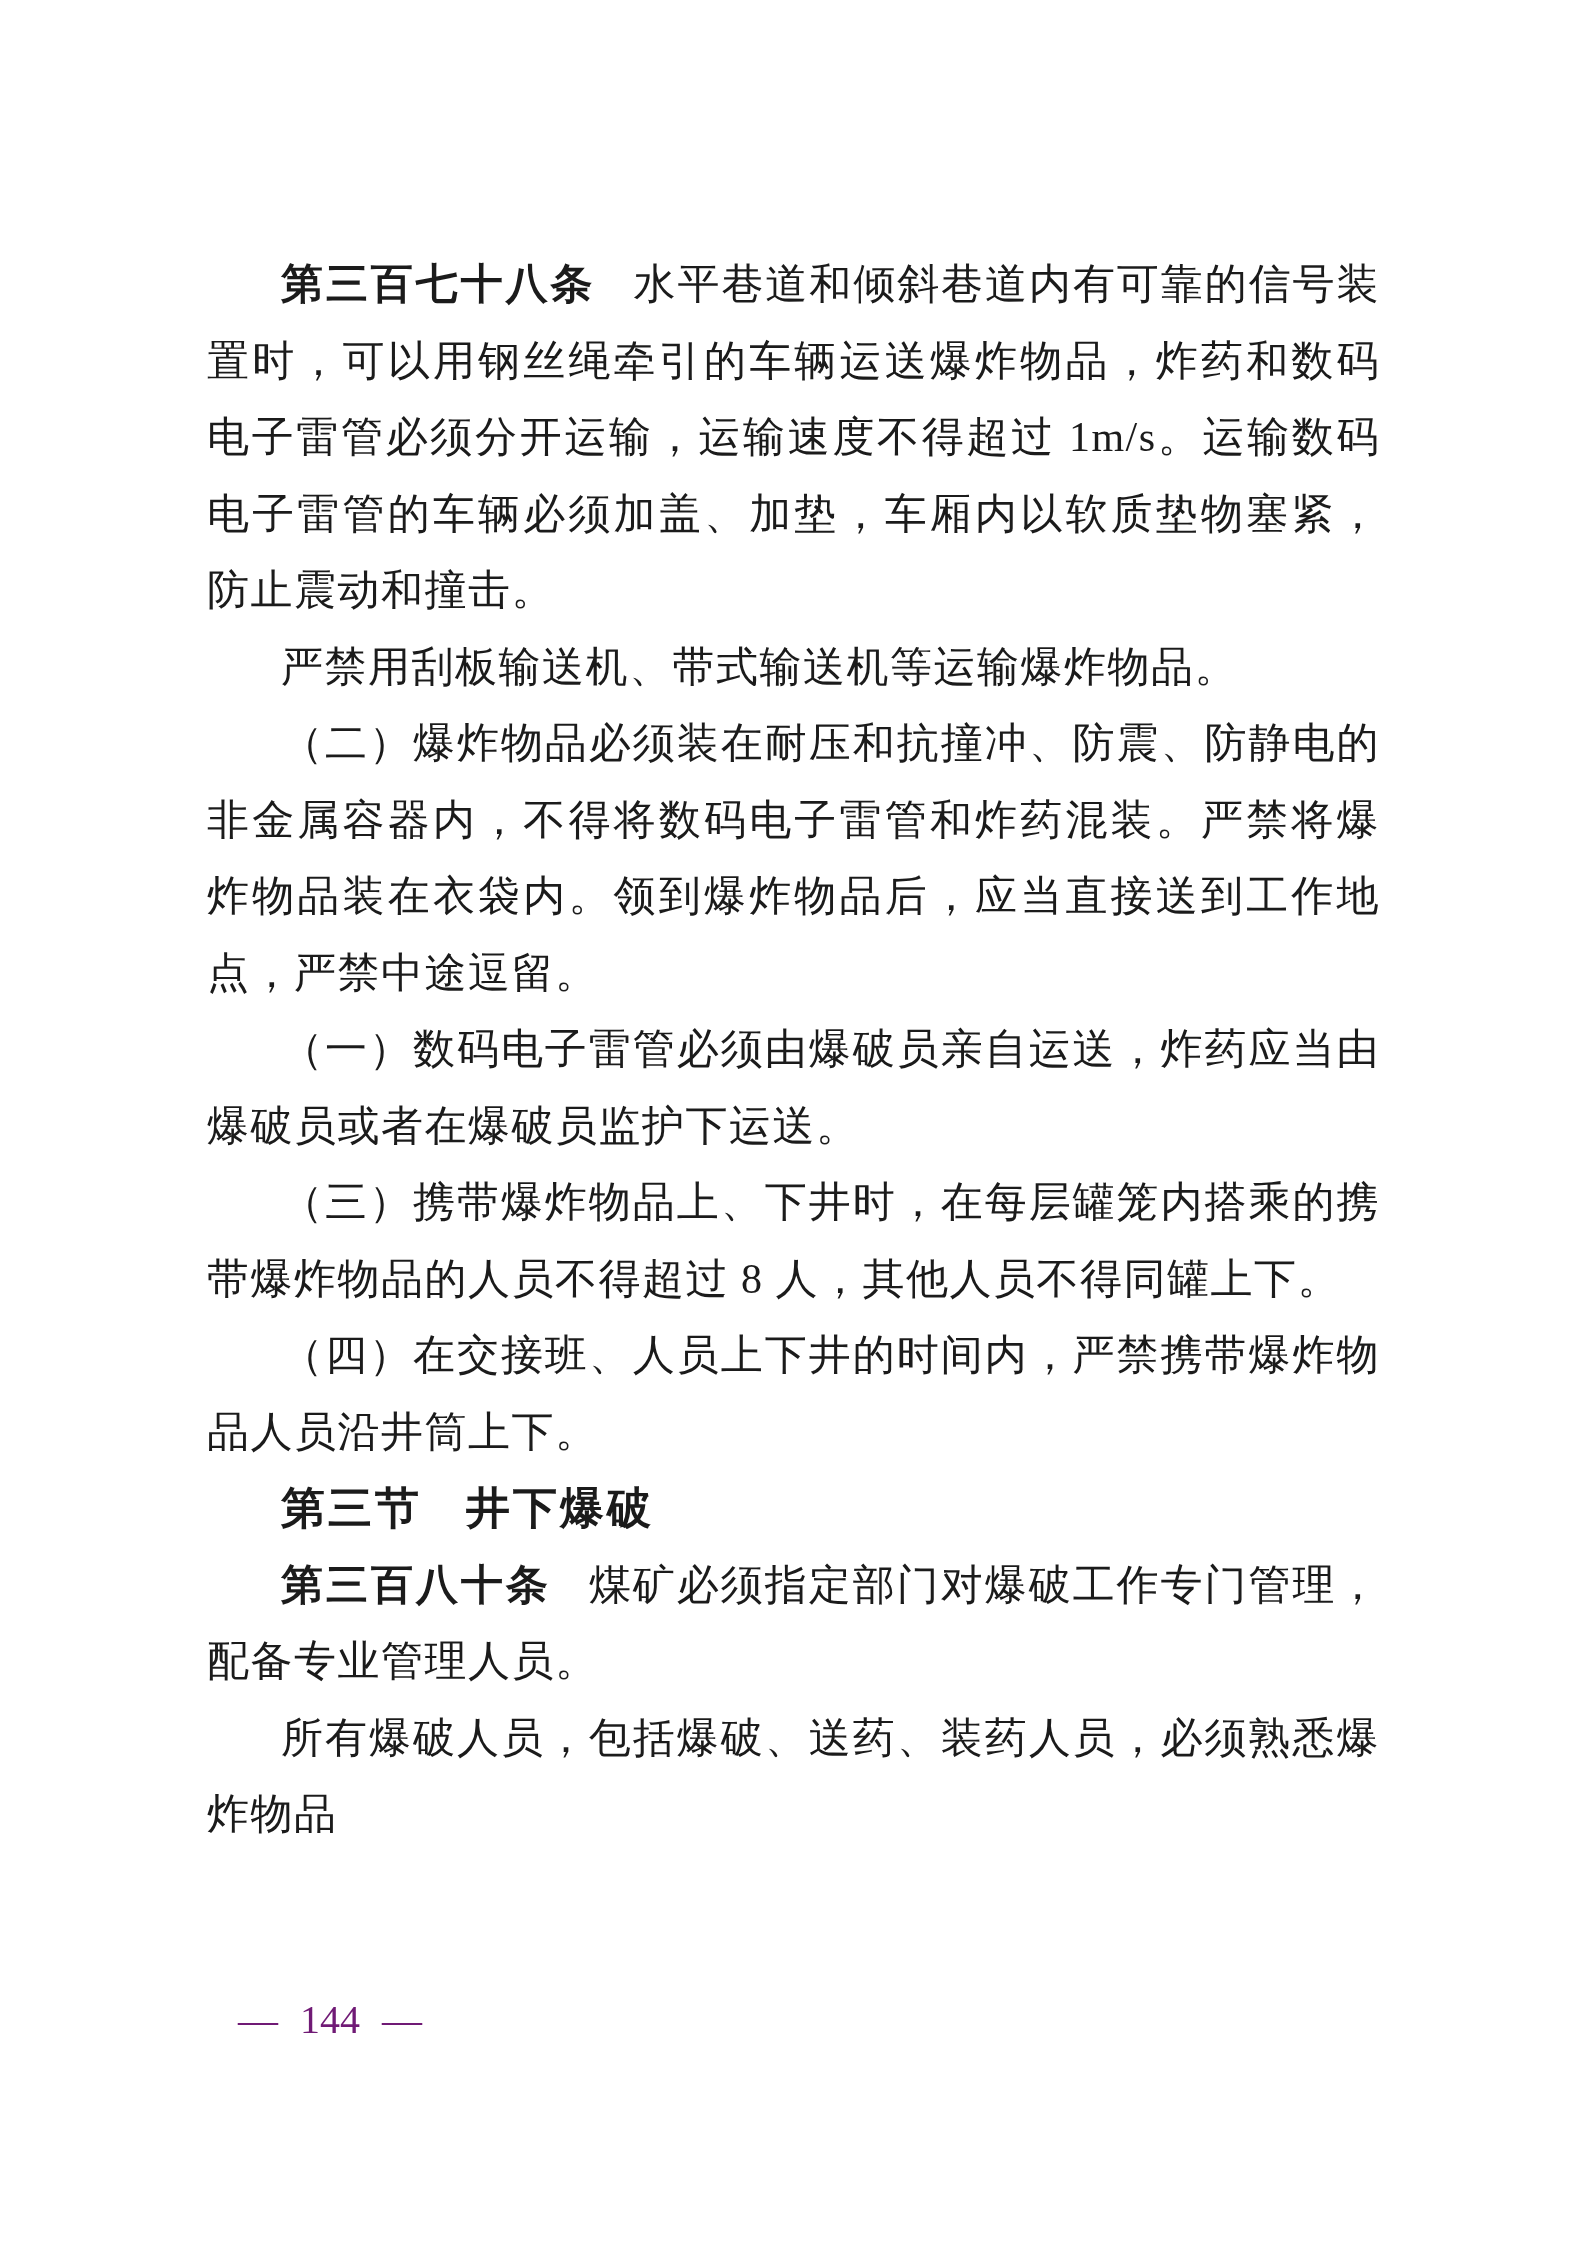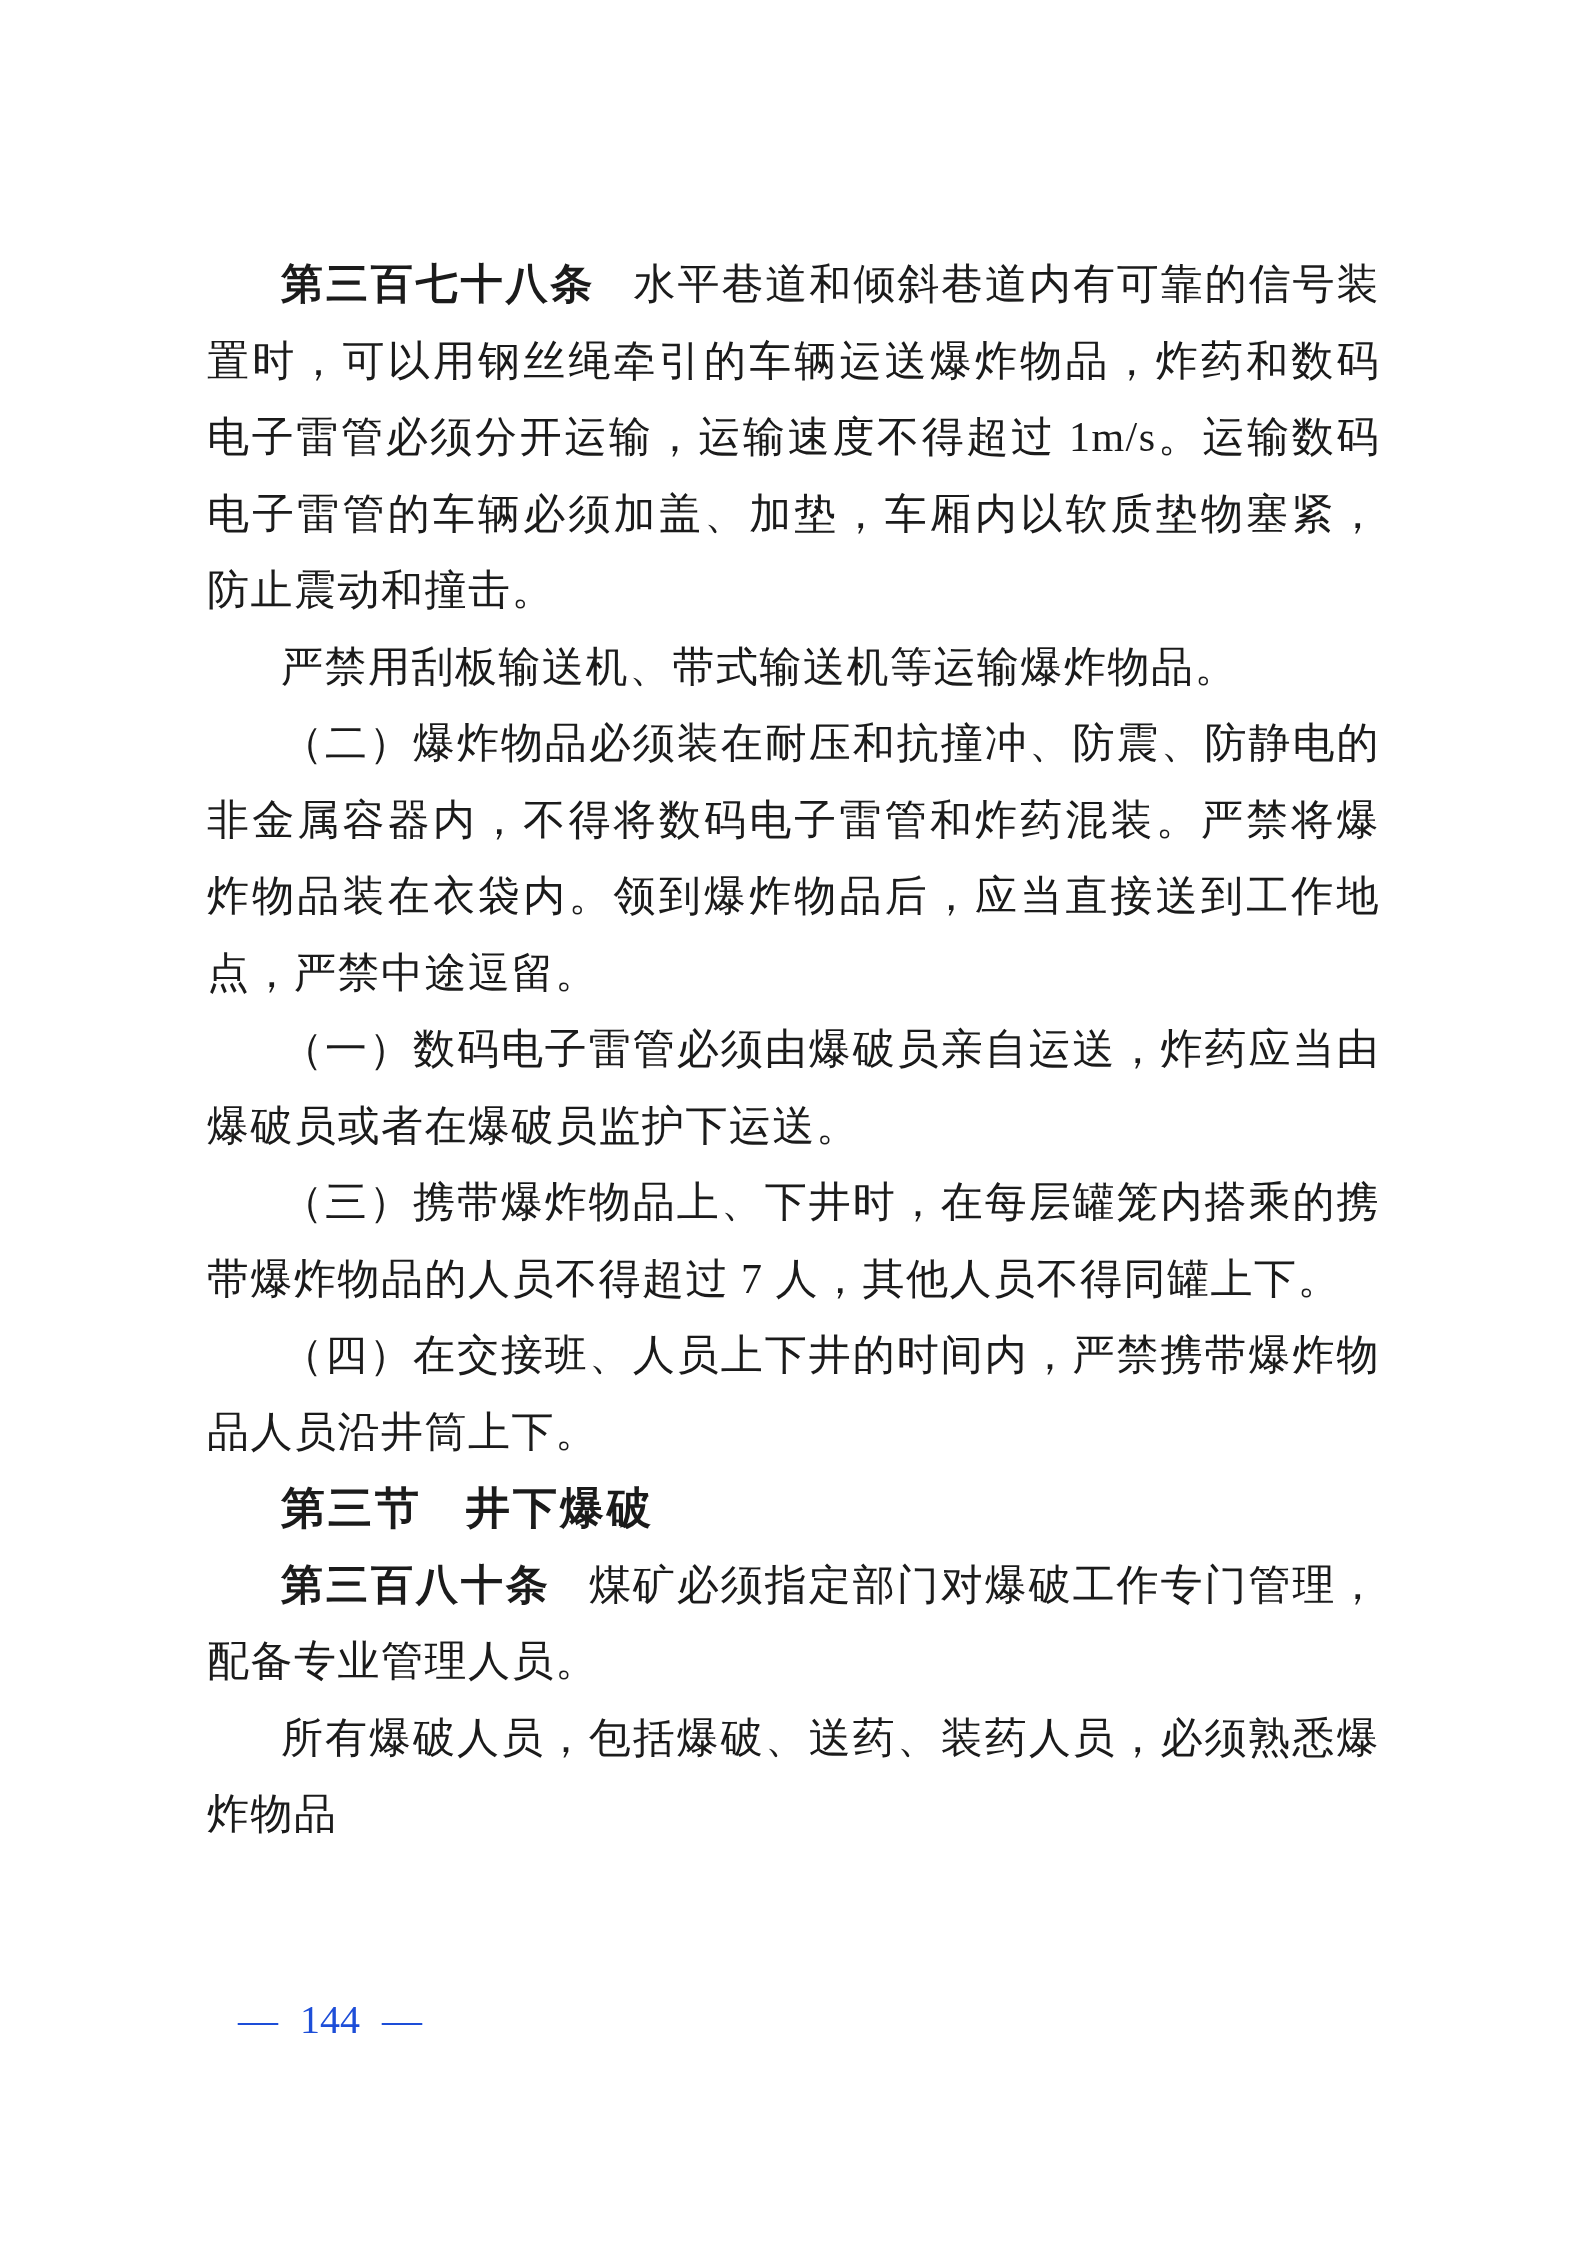--- a/index.html
+++ b/index.html
@@ -50,21 +50,21 @@
   .heading-gap {
     display: inline-block;
     width: 44px;
   }
   .footer {
     position: absolute;
     left: 238px;
     top: 1996px;
     font-size: 40px;
     letter-spacing: 0;
-    color: #1d4ed8;
+    color: #701a75;
   }
   .footer .num {
     margin: 0 22px;
   }
 </style>
 </head>
 <body>
 
 <div class="page">
 
@@ -72,21 +72,21 @@
 
     <p class="para"><span class="article-label">第三百七十八条</span><span>水平巷道和倾斜巷道内有可靠的信号装置时，可以用钢丝绳牵引的车辆运送爆炸物品，炸药和数码电子雷管必须分开运输，运输速度不得超过 1m/s。运输数码电子雷管的车辆必须加盖、加垫，车厢内以软质垫物塞紧，防止震动和撞击。</span></p>
 
     <p class="para"><span>严禁用刮板输送机、带式输送机等运输爆炸物品。</span></p>
 
 
     <p class="para"><span>（二）爆炸物品必须装在耐压和抗撞冲、防震、防静电的非金属容器内，不得将数码电子雷管和炸药混装。严禁将爆炸物品装在衣袋内。领到爆炸物品后，应当直接送到工作地点，严禁中途逗留。</span></p>
 
     <p class="para"><span>（一）数码电子雷管必须由爆破员亲自运送，炸药应当由爆破员或者在爆破员监护下运送。</span></p>
 
-    <p class="para"><span>（三）携带爆炸物品上、下井时，在每层罐笼内搭乘的携带爆炸物品的人员不得超过 7 人，其他人员不得同罐上下。</span></p>
+    <p class="para"><span>（三）携带爆炸物品上、下井时，在每层罐笼内搭乘的携带爆炸物品的人员不得超过 8 人，其他人员不得同罐上下。</span></p>
 
     <p class="para"><span>（四）在交接班、人员上下井的时间内，严禁携带爆炸物品人员沿井筒上下。</span></p>
 
     <p class="para section-heading"><span>第三节</span><span class="heading-gap"></span><span>井下爆破</span></p>
 
     <p class="para"><span class="article-label">第三百八十条</span><span>煤矿必须指定部门对爆破工作专门管理，配备专业管理人员。</span></p>
 
     <p class="para"><span>所有爆破人员，包括爆破、送药、装药人员，必须熟悉爆炸物品</span></p>
 
   </div>

